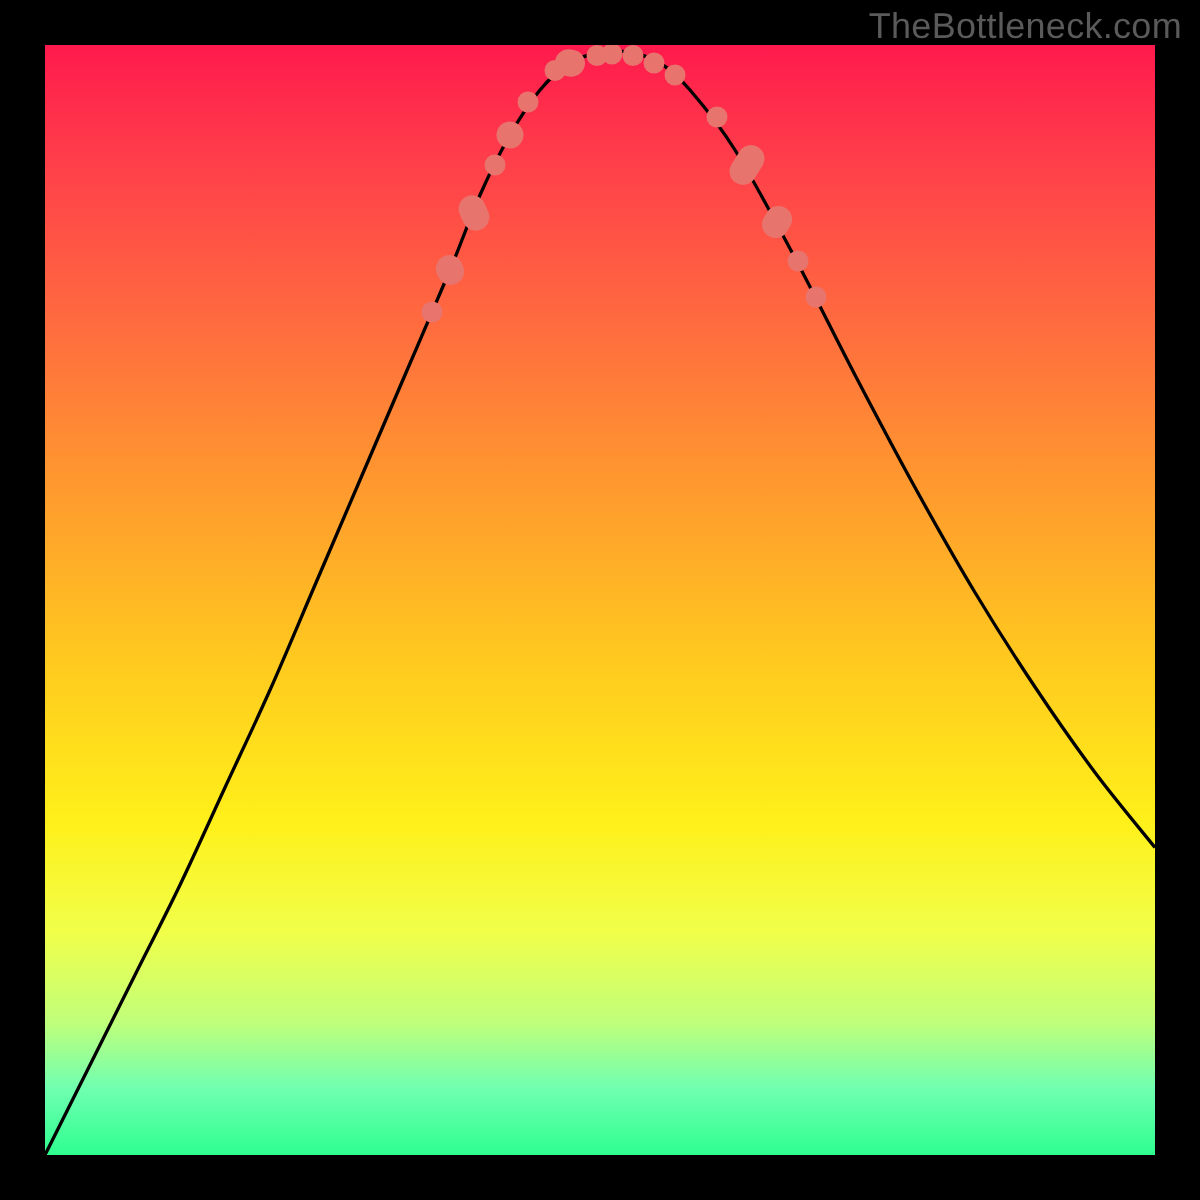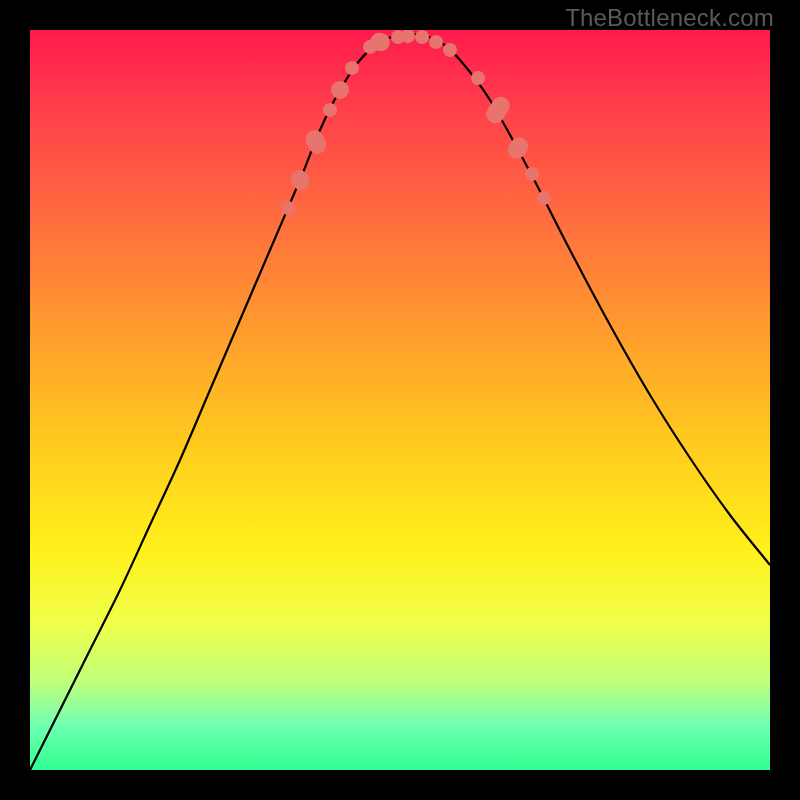--- a/index.html
+++ b/index.html
@@ -25,21 +25,21 @@
       #ffc81f 55%,
       #fff01a 70%,
       #f0ff4a 80%,
       #c0ff7a 88%,
       #70ffb0 94%,
       #2eff90 100%);
   }
   .watermark {
     position: absolute;
     top: 4px;
-    right: 26px;
+    right: 12px;
     color: #5a5a5a;
     font-size: 24px;
     font-weight: 500;
     letter-spacing: 0.2px;
     z-index: 5;
   }
   svg.curve {
     position: absolute;
     left: 0;
     top: 0;

